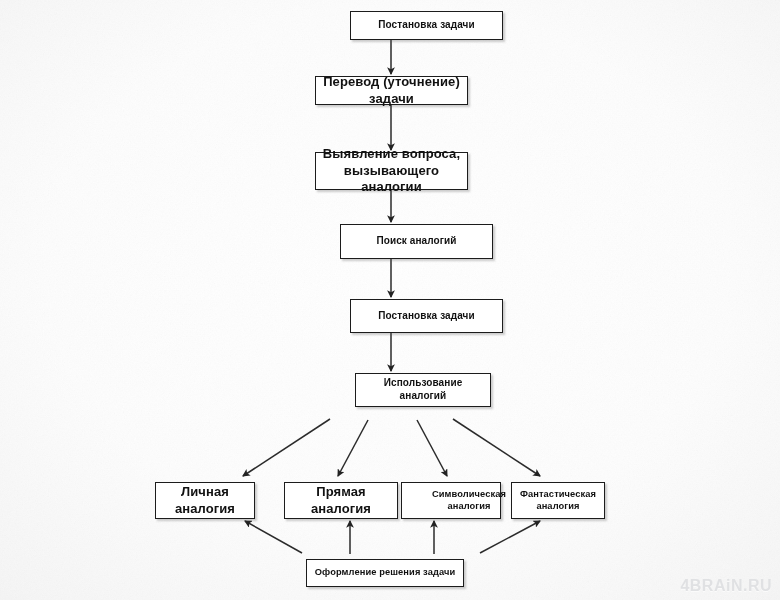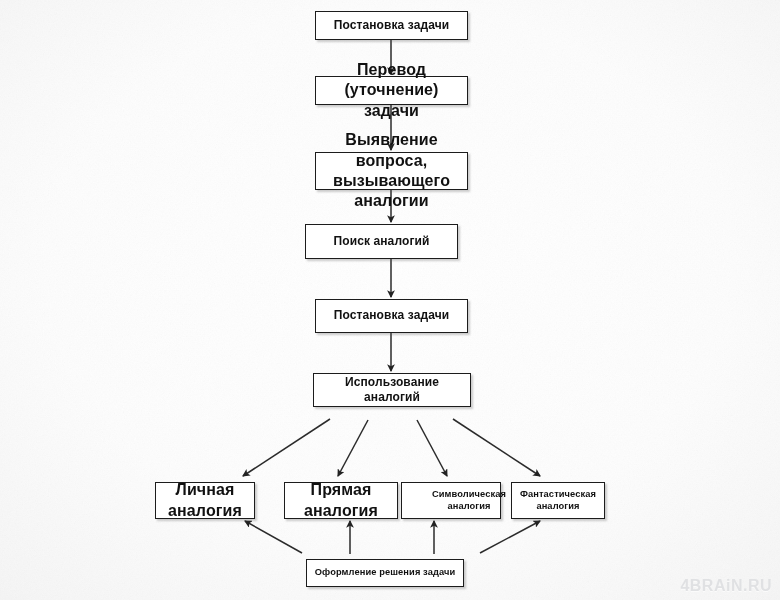--- a/index.html
+++ b/index.html
@@ -49,22 +49,22 @@
     text-align: center;
     color: #111111;
     letter-spacing: .1px;
   }
   .node .txt {
     display: block;
     line-height: 1.28;
     padding: 0 4px;
     white-space: pre-line;
   }
-  .n-big  { font-size: 12px; font-weight: 600; }
-  .n-med  { font-size: 16px; font-weight: 600; }
+  .n-big  { font-size: 10px; font-weight: 600; margin-left: 35px; }
+  .n-med  { font-size: 13px; font-weight: 600; }
   .n-small{ font-size:  9.3px; font-weight: 600; }
   #watermark {
     position: absolute;
     right: 8px;
     bottom: 5px;
     font-size: 16px;
     font-weight: 700;
     letter-spacing: .5px;
     color: #e0e1e3;
     text-shadow: 0 1px 0 #fbfbfb;
@@ -122,21 +122,21 @@
       <div class="node n-med" style="left: 315px; top: 152px; width: 153px; height: 38px;">
         <span class="txt">Выявление вопроса,
 вызывающего аналогии</span>
       </div>
       <div class="node n-big" style="left: 305px; top: 224px; width: 153px; height: 35px;">
         <span class="txt">Поиск аналогий</span>
       </div>
       <div class="node n-big" style="left: 315px; top: 299px; width: 153px; height: 34px;">
         <span class="txt">Постановка задачи</span>
       </div>
-      <div class="node n-big" style="left: 313px; top: 373px; width: 158px; height: 34px;">
+      <div class="node n-big" style="left: 320px; top: 373px; width: 136px; height: 34px;">
         <span class="txt">Использование аналогий</span>
       </div>
       <div class="node n-med" style="left: 155px; top: 482px; width: 100px; height: 37px;">
         <span class="txt">Личная аналогия</span>
       </div>
       <div class="node n-med" style="left: 284px; top: 482px; width: 114px; height: 37px;">
         <span class="txt">Прямая аналогия</span>
       </div>
       <div class="node n-small" style="left: 401px; top: 482px; width: 100px; height: 37px; padding-left: 36px;">
         <span class="txt">Символическая

